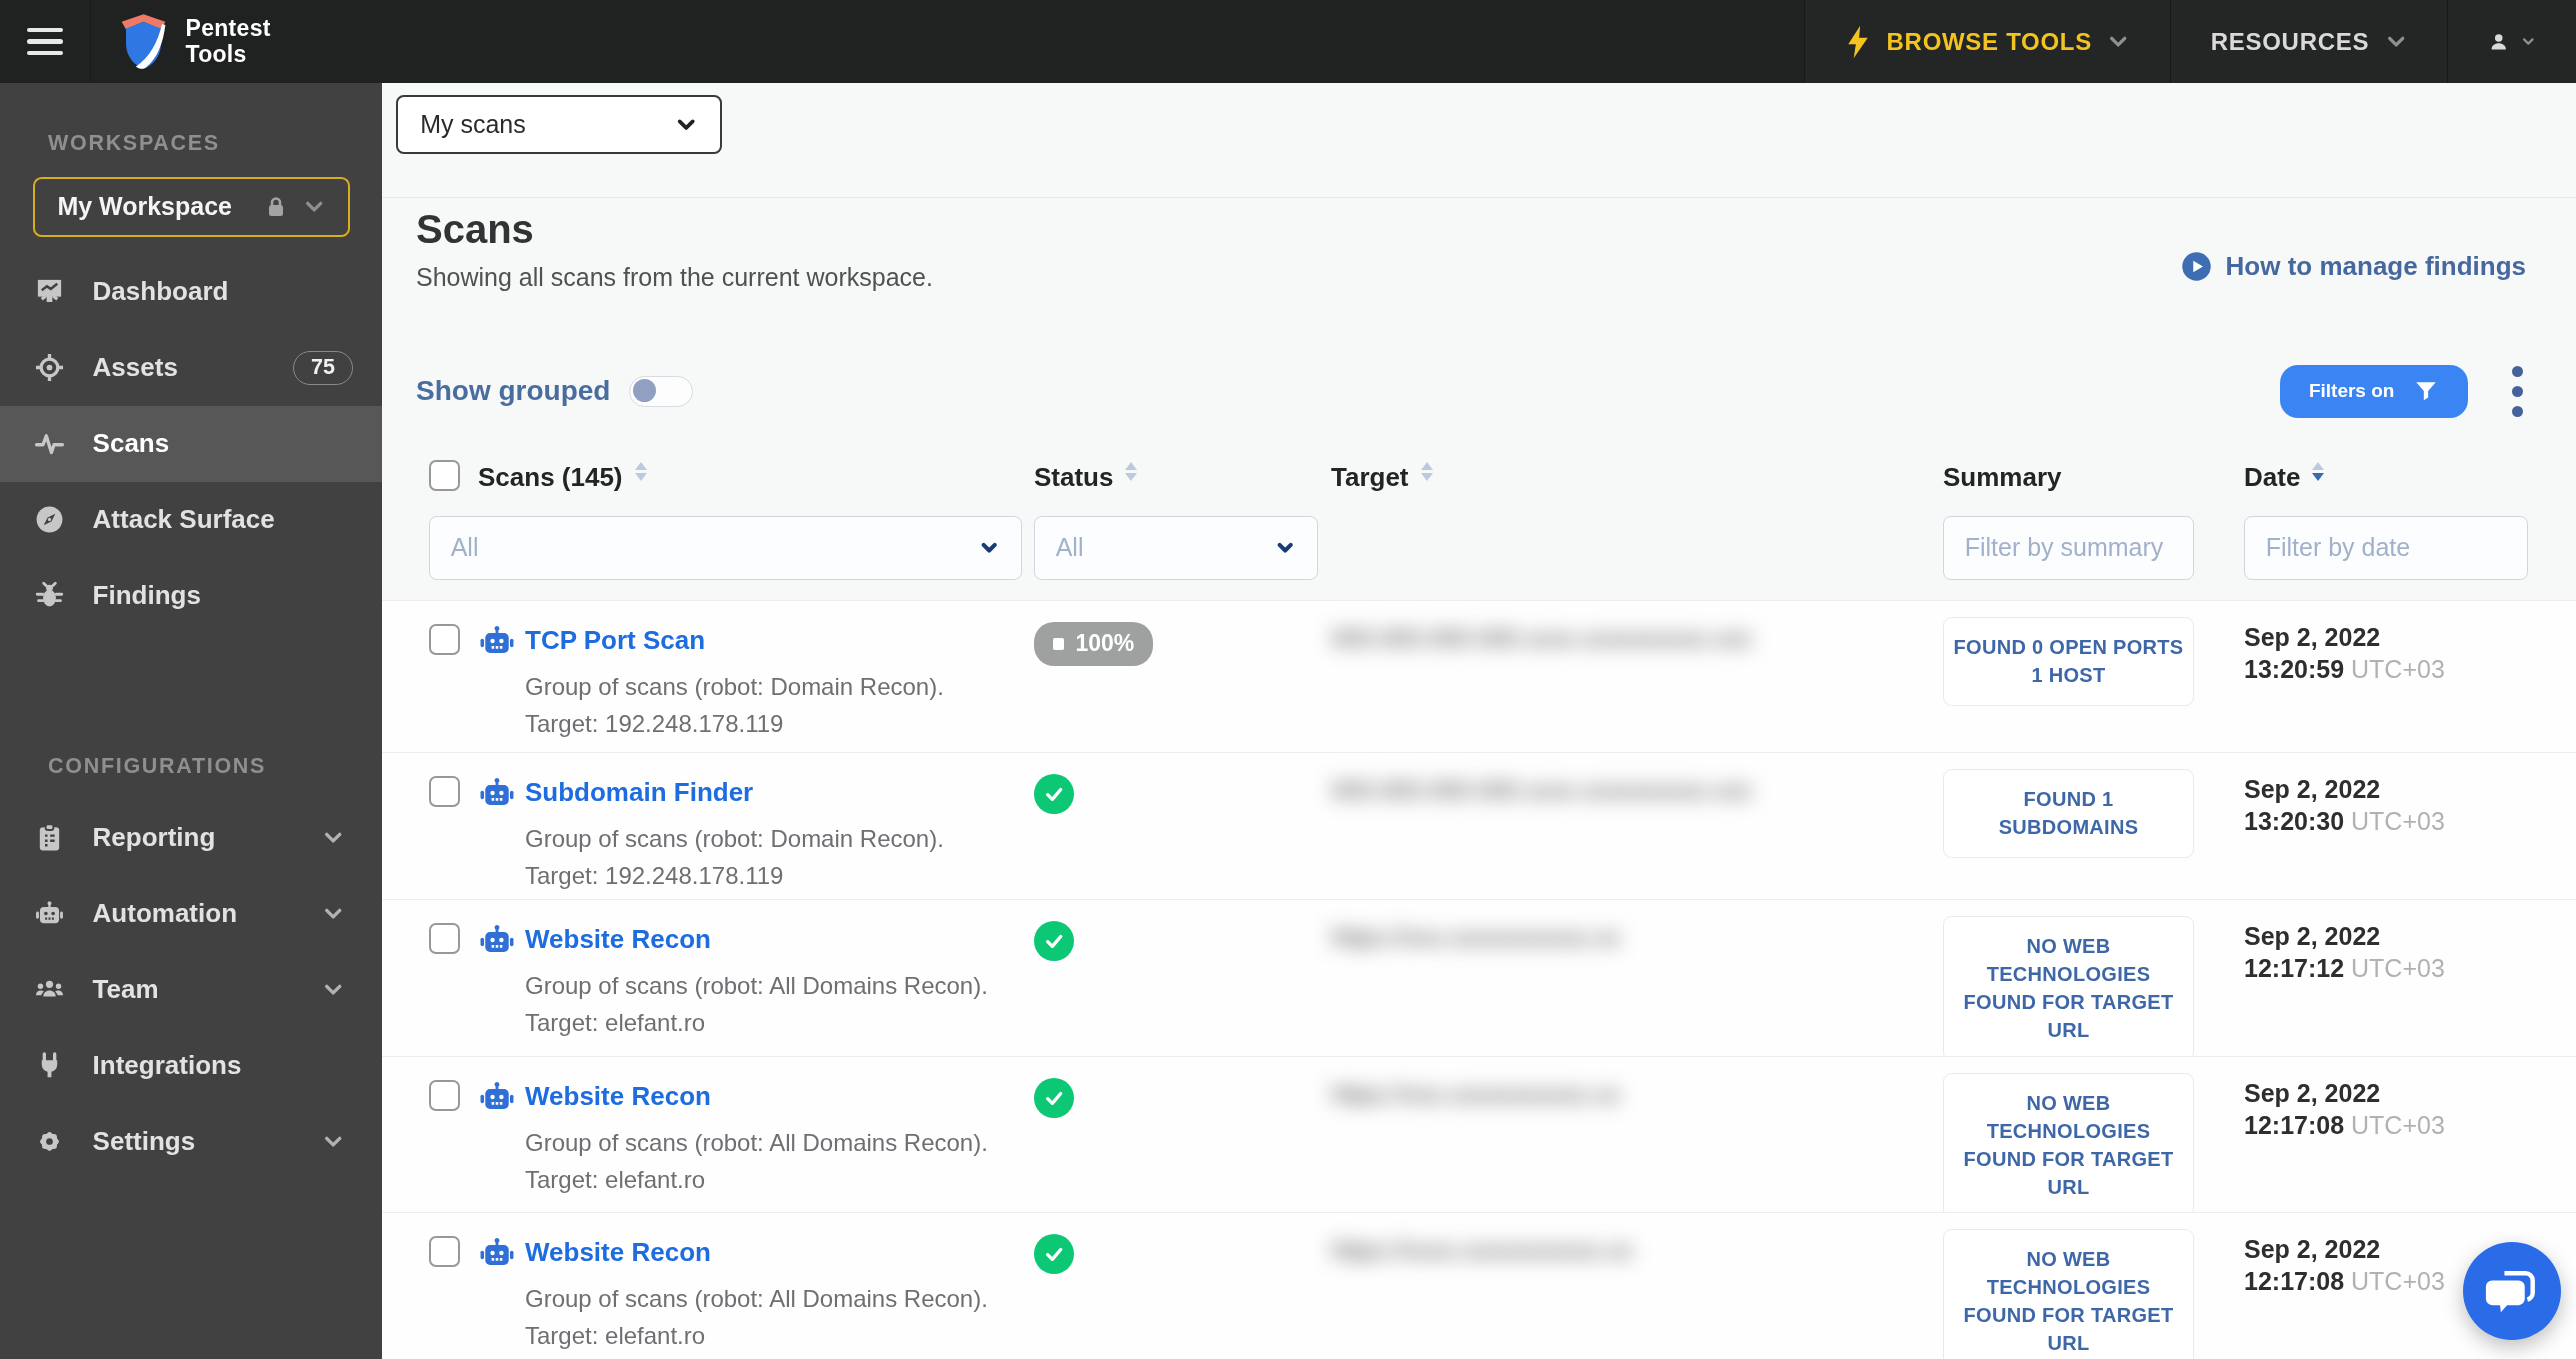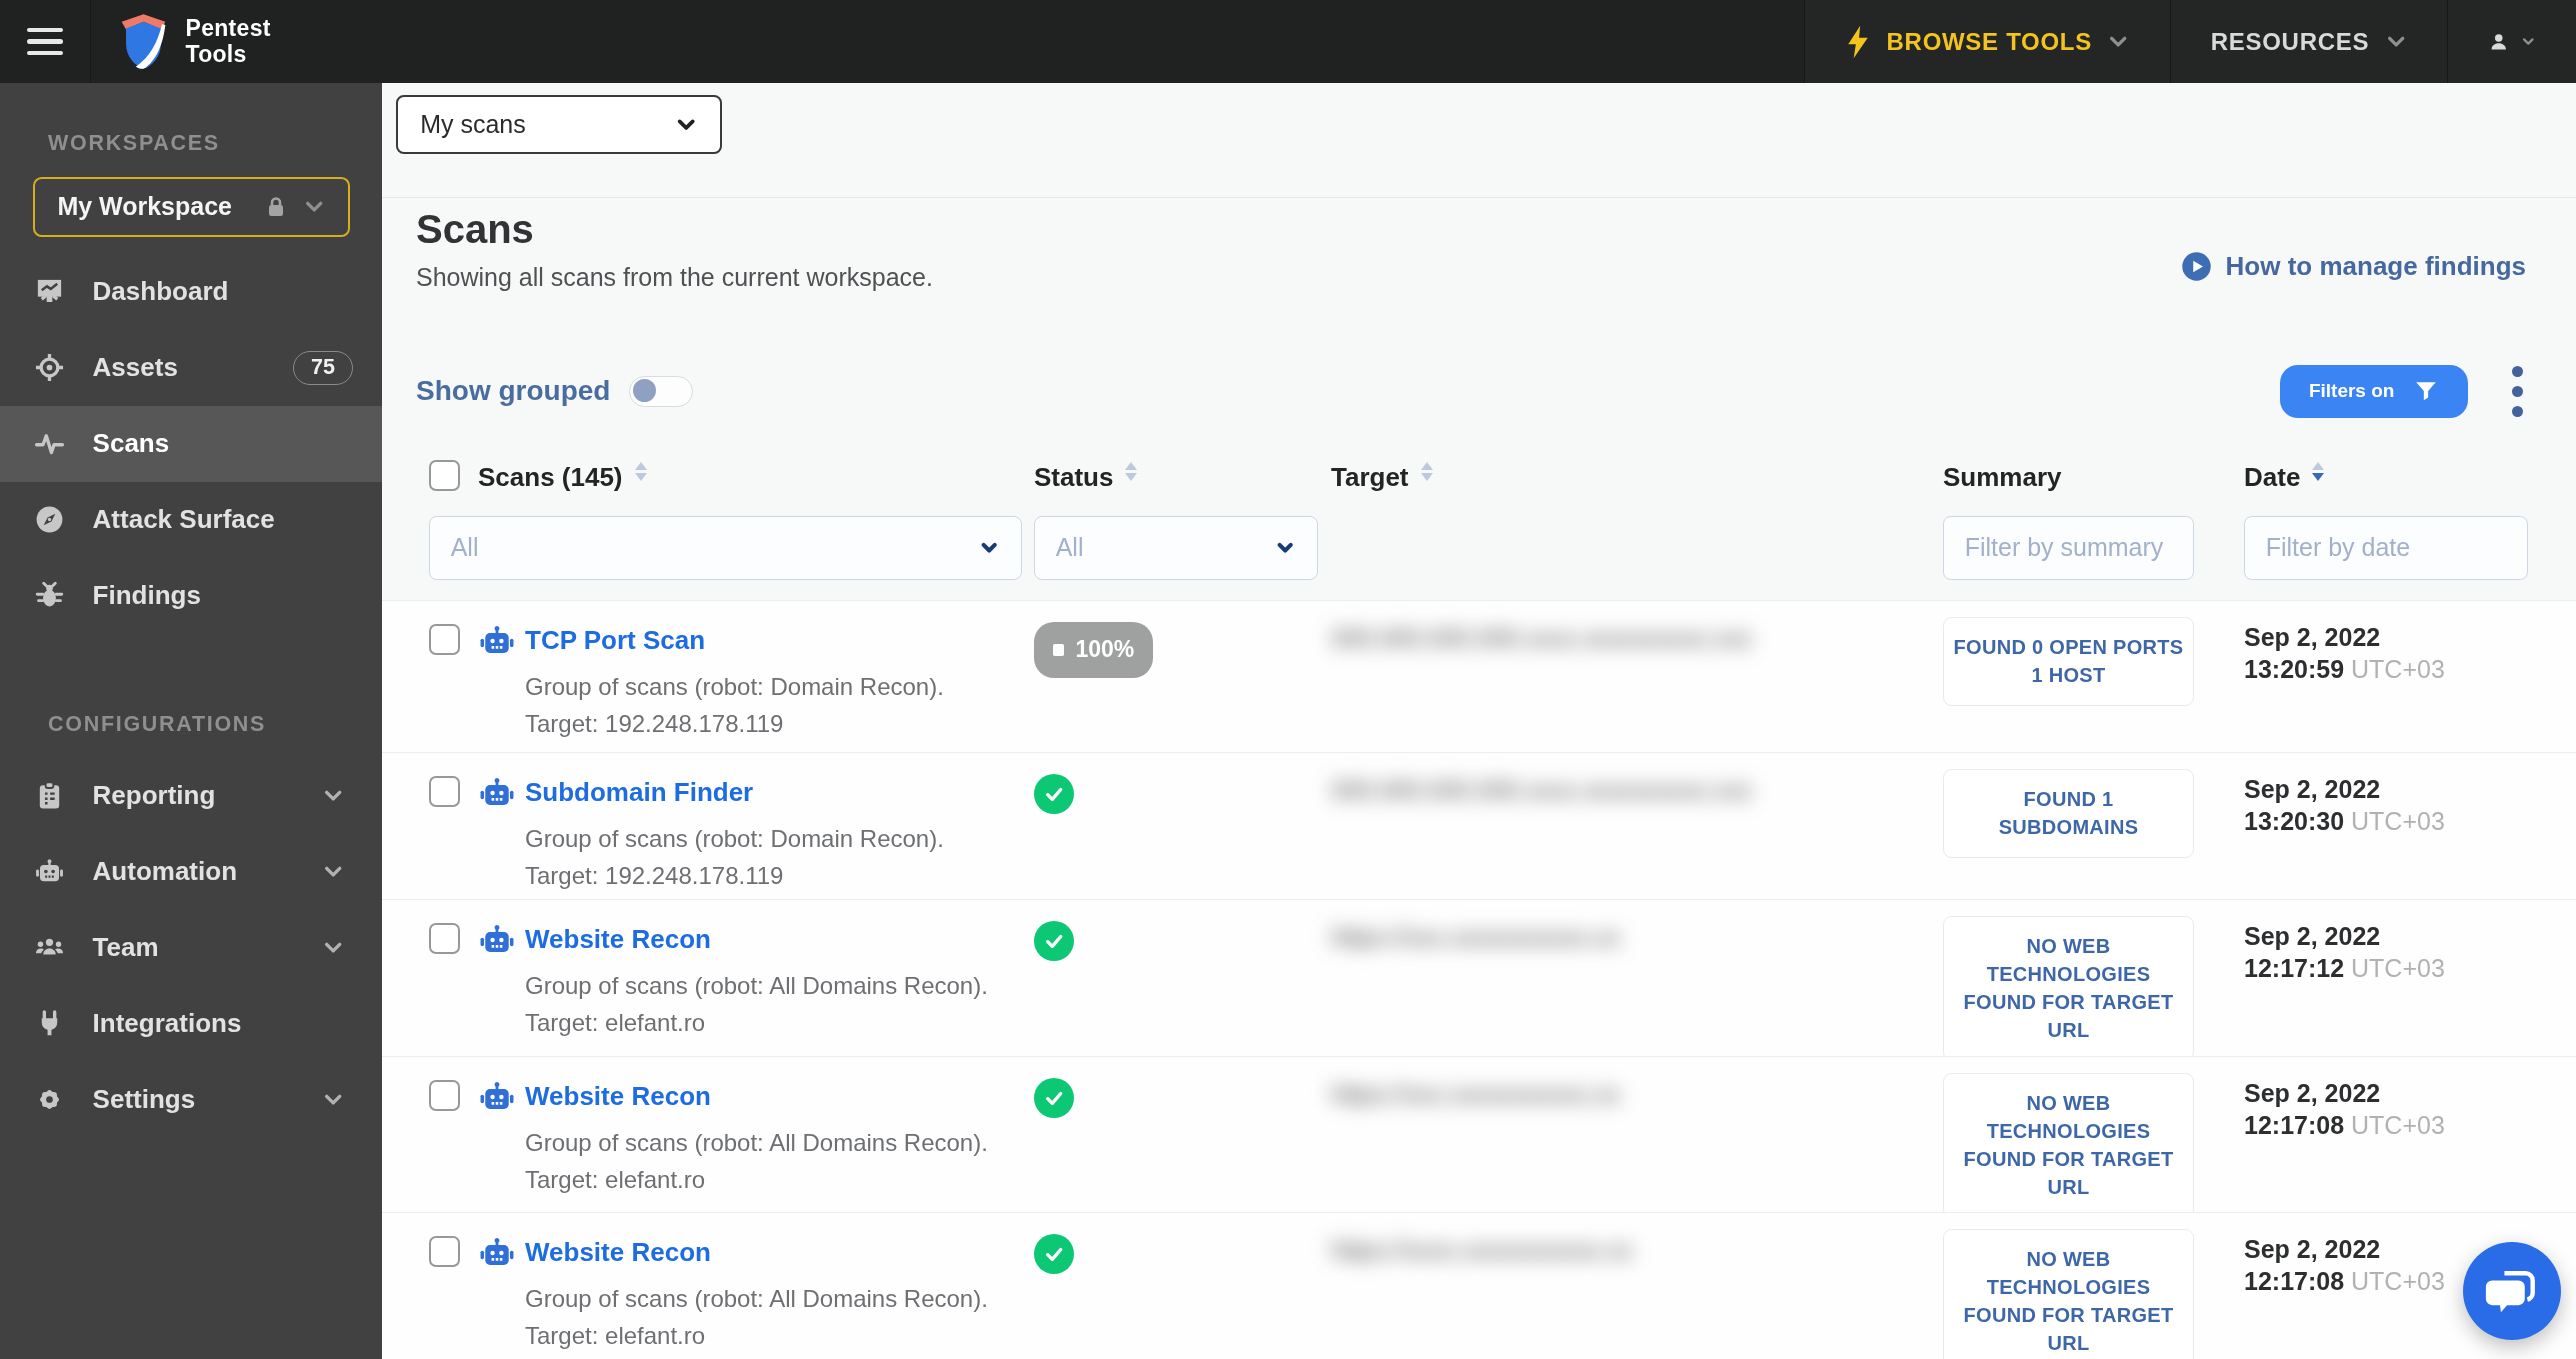--- a/index.html
+++ b/index.html
@@ -32,21 +32,21 @@
   .ws-box { margin-left:33px; width:317px; height:60px; border:2.2px solid #d8ae1e; border-radius:8.6px;
             display:flex; align-items:center; padding:0 22.4px; cursor:pointer; }
   .ws-name { flex:1; color:#f5f5f5; font-size:25px; font-weight:700; }
   .nav { margin-top:17px; }
   .nav-item { height:76px; display:flex; align-items:center; padding-left:34px; gap:27.6px;
               color:#e2e2e2; font-size:26px; font-weight:700; cursor:pointer; }
   .nav-item.active { background:#575757; color:#ffffff; }
   .nav-item .icn { width:31px; height:31px; flex:0 0 31px; color:#c7c7c7; }
   .badge { margin-left:auto; margin-right:29px; border:1.7px solid #8a8a8a; border-radius:860px;
            padding:3.4px 17px; font-size:21.5px; font-weight:700; color:#f0f0f0; }
-  .cfg-label { margin-top:78px; }
+  .cfg-label { margin-top:120px; }
   .nav-item .chev { margin-left:auto; margin-right:38px; }
   .nav-item .chev polyline { stroke:#b2b2b2; }
 
   
   .main { position:absolute; top:83px; left:382px; right:0; bottom:0; background:#f7f8f8; }
   .scope-row { height:115px; border-bottom:1.7px solid #e6e7e9; padding:12px 0 0 13.8px; }
   .scope-select { width:326px; height:59px; background:#fff; border:2.2px solid #3a3a3a; border-radius:7.8px;
                   display:flex; align-items:center; padding:0 22.4px; cursor:pointer; }
   .scope-select span { flex:1; font-size:25px; font-weight:400; color:#2b2b2b; }
   .title-row { position:relative; padding:8.6px 48px 0 34px; }
@@ -88,21 +88,21 @@
   .row { position:relative; background:#fefefe; border-top:1.7px solid #ededee; }
   .row:nth-child(1){ height:152px; } .row:nth-child(2){ height:147px; }
   .row:nth-child(3){ height:157px; } .row:nth-child(4){ height:156px; }
   .row:nth-child(5){ height:189px; }
   .row .cb { position:absolute; left:47px; top:22.4px; }
   .scan-icn { position:absolute; left:96px; top:20.7px; width:38px; height:38px; color:#2f6fd6; }
   .scan-name { position:absolute; left:143px; top:24px; font-size:26px; font-weight:700; color:#1d6ce0; cursor:pointer; }
   .scan-desc { position:absolute; left:143px; top:72px; font-size:24px; color:#6d6f72; }
   .scan-target { position:absolute; left:143px; top:109px; font-size:24px; color:#6d6f72; }
   .status-wrap { position:absolute; left:652px; top:20.7px; }
-  .pill { height:56px; border-radius:20px; background:#9fa1a1; display:flex; align-items:center; gap:11.2px; padding:0 19px; }
+  .pill { height:44px; border-radius:20px; background:#9fa1a1; display:flex; align-items:center; gap:11.2px; padding:0 19px; }
   .pill .sq { width:11.2px; height:11.2px; border-radius:1.7px; background:#fff; }
   .pill .pct { color:#fff; font-size:23px; font-weight:700; }
   .done { width:40px; height:40px; border-radius:50%; background:#0cc875; display:flex; align-items:center; justify-content:center; }
   .blurred { position:absolute; left:949px; top:22.4px; font-size:25px; color:#4a4a4a; filter:blur(9.5px); white-space:nowrap; }
   .summary { position:absolute; left:1561px; top:15.5px; width:251px; background:#fff; border:1.7px solid #e6eaf0;
              border-radius:8.6px; padding:15.5px 5.2px; text-align:center; }
   .summary div { font-size:20px; font-weight:700; color:#3e67a8; letter-spacing:0.3px; line-height:28px; white-space:nowrap; }
   .date { position:absolute; left:1862px; top:20.7px; }
   .date .d1 { font-size:25px; font-weight:600; color:#2c2e30; line-height:31px; }
   .date .d2 { font-size:25px; font-weight:700; color:#2c2e30; line-height:33px; }

